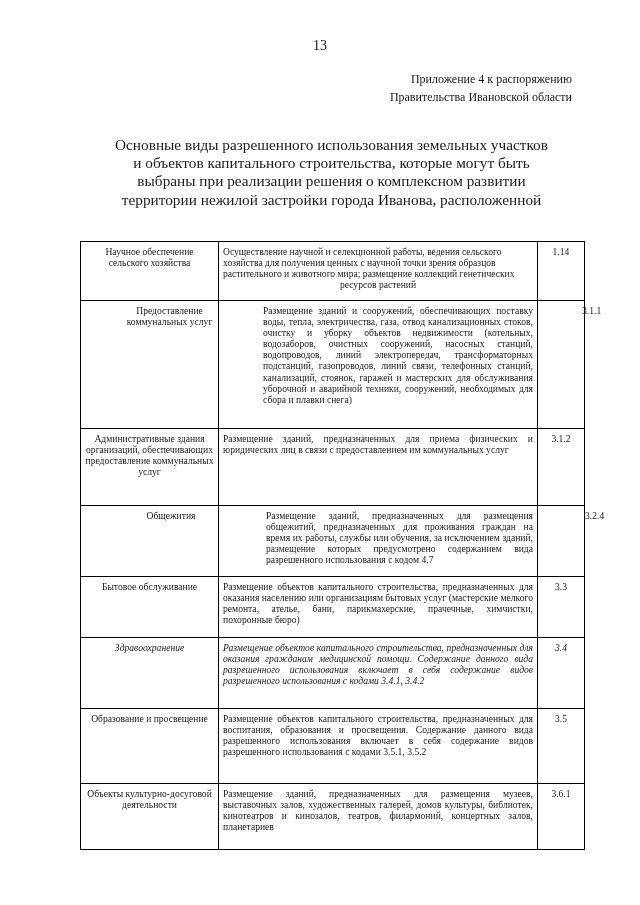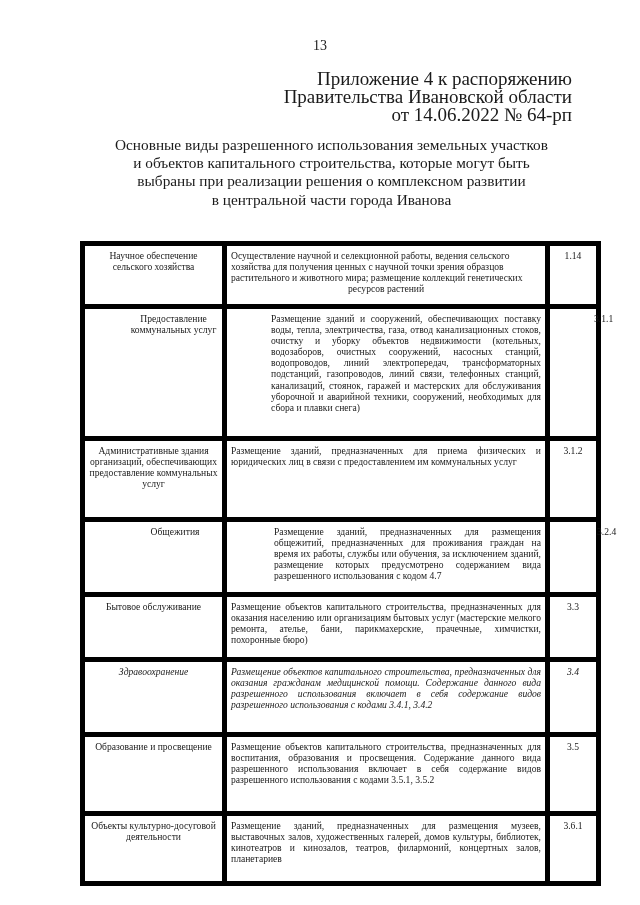--- a/index.html
+++ b/index.html
@@ -1,28 +1,28 @@
 <!DOCTYPE html>
 <html><head>
 <meta charset="utf-8">
 <style>
   html, body { margin: 0; padding: 0; background: #ffffff; }
   body { width: 640px; height: 905px; position: relative; overflow: hidden;
          font-family: "Liberation Serif", "DejaVu Serif", serif; color: #1a1a1a; }
   .page-number { position: absolute; top: 38px; left: 0; width: 640px; text-align: center;
                  font-size: 14px; }
   .appendix { position: absolute; top: 70px; right: 68px; text-align: right;
-              font-size: 19px; line-height: 18px; }
+              font-size: 12px; line-height: 18px; }
   .appendix div { white-space: nowrap; }
   .title { position: absolute; top: 136px; left: 80px; width: 503px; text-align: center;
            font-weight: normal; font-size: 15.3px; line-height: 18.2px; }
   .title div { white-space: nowrap; }
   table.uses { position: absolute; top: 241px; left: 80px; width: 503px;
                border-collapse: collapse; table-layout: fixed; font-size: 9.6px; line-height: 11.1px; }
-  table.uses td { border: 5px solid #000000; vertical-align: top; padding: 4px 4px 4px 4px; margin-left: 8px; }
+  table.uses td { border: 1px solid #000000; vertical-align: top; padding: 4px 4px 4px 4px; margin-left: 8px; }
   td.c-name { width: 129px; text-align: center; }
   td.c-desc { width: 310px; text-align: justify; text-align-last: left; }
   td.c-desc.centered { text-align: left; text-align-last: center; }
   td.c-code { width: 38px; text-align: center; }
   tr.r1 td { height: 50px; }
   tr.r2 td { height: 119px; padding-left: 44px; }
   tr.r3 td { height: 68px; }
   tr.r4 td { height: 62px; padding-left: 47px; }
   tr.r5 td { height: 52px; }
   tr.r6 td { height: 62px; font-style: italic; }
@@ -30,28 +30,27 @@
   tr.r8 td { height: 57px; }
 </style>
 </head>
 <body>
 
 <div class="page-number">13</div>
 
 <div class="appendix">
   <div>Приложение 4 к распоряжению</div>
   <div>Правительства Ивановской области</div>
-  <div>от 14.06.2022 № 64-рп</div>
 </div>
 
 <div class="title">
   <div>Основные виды разрешенного использования земельных участков</div>
   <div>и объектов капитального строительства, которые могут быть</div>
   <div>выбраны при реализации решения о комплексном развитии</div>
-  <div>в центральной части города Иванова</div>
+  <div>территории нежилой застройки города Иванова, расположенной</div>
 </div>
 
 <table class="uses">
   <tbody>
     <tr class="r1">
       <td class="c-name">Научное обеспечение сельского хозяйства</td>
       <td class="c-desc centered">Осуществление научной и селекционной работы, ведения сельского хозяйства для получения ценных с научной точки зрения образцов растительного и животного мира; размещение коллекций генетических ресурсов растений</td>
       <td class="c-code">1.14</td>
     </tr>
     <tr class="r2">

